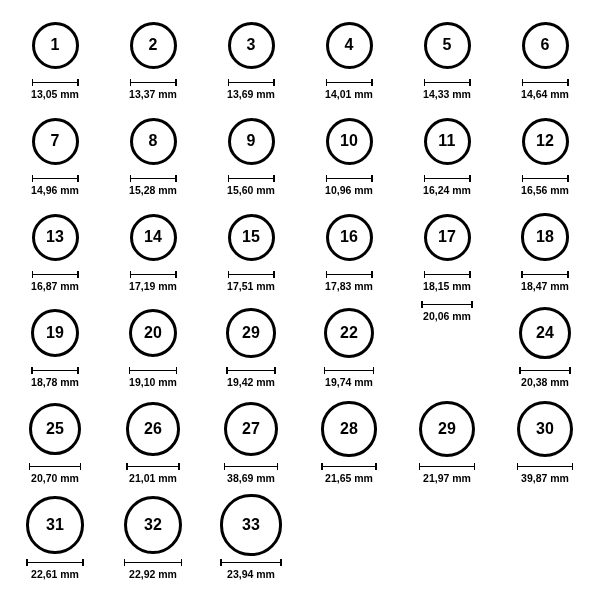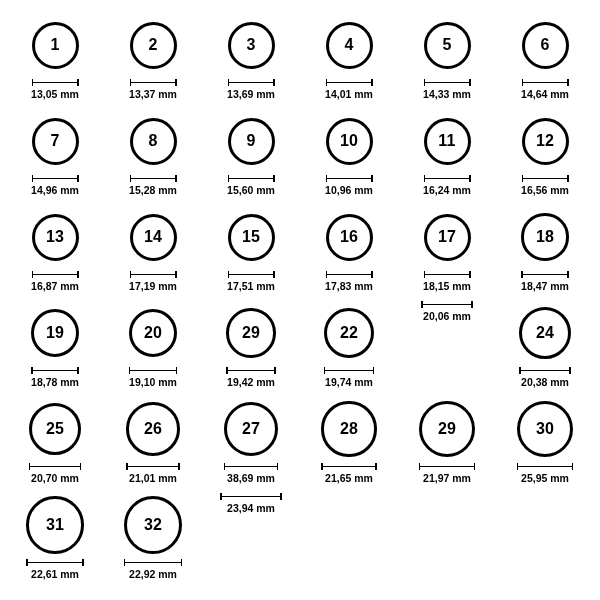--- a/index.html
+++ b/index.html
@@ -533,21 +533,21 @@
           <div class="ring" style="width: 56.8395px; height: 56.8395px;">
             <span class="ring-size">30</span>
           </div>
         </div>
         <div class="dim">
           <div class="dim-bar" style="width: 56.8395px;">
             <span class="tick left"></span>
             <span class="line"></span>
             <span class="tick right"></span>
           </div>
-          <div class="dim-label">25,95 mm</div>
+          <div class="dim-label">39,87 mm</div>
         </div>
       </div>
       <div class="cell">
         <div class="ring-wrap">
           <div class="ring" style="width: 57.6555px; height: 57.6555px;">
             <span class="ring-size">31</span>
           </div>
         </div>
         <div class="dim">
           <div class="dim-bar" style="width: 57.6555px;">
@@ -567,20 +567,25 @@
         <div class="dim">
           <div class="dim-bar" style="width: 58.446px;">
             <span class="tick left"></span>
             <span class="line"></span>
             <span class="tick right"></span>
           </div>
           <div class="dim-label">22,92 mm</div>
         </div>
       </div>
       <div class="cell">
+        <div class="ring-wrap">
+          <div class="ring" style="width: 61.047px; height: 61.047px;">
+            <span class="ring-size">33</span>
+          </div>
+        </div>
         <div class="dim">
           <div class="dim-bar" style="width: 61.047px;">
             <span class="tick left"></span>
             <span class="line"></span>
             <span class="tick right"></span>
           </div>
           <div class="dim-label">23,94 mm</div>
         </div>
       </div>
       <div class="cell empty">

